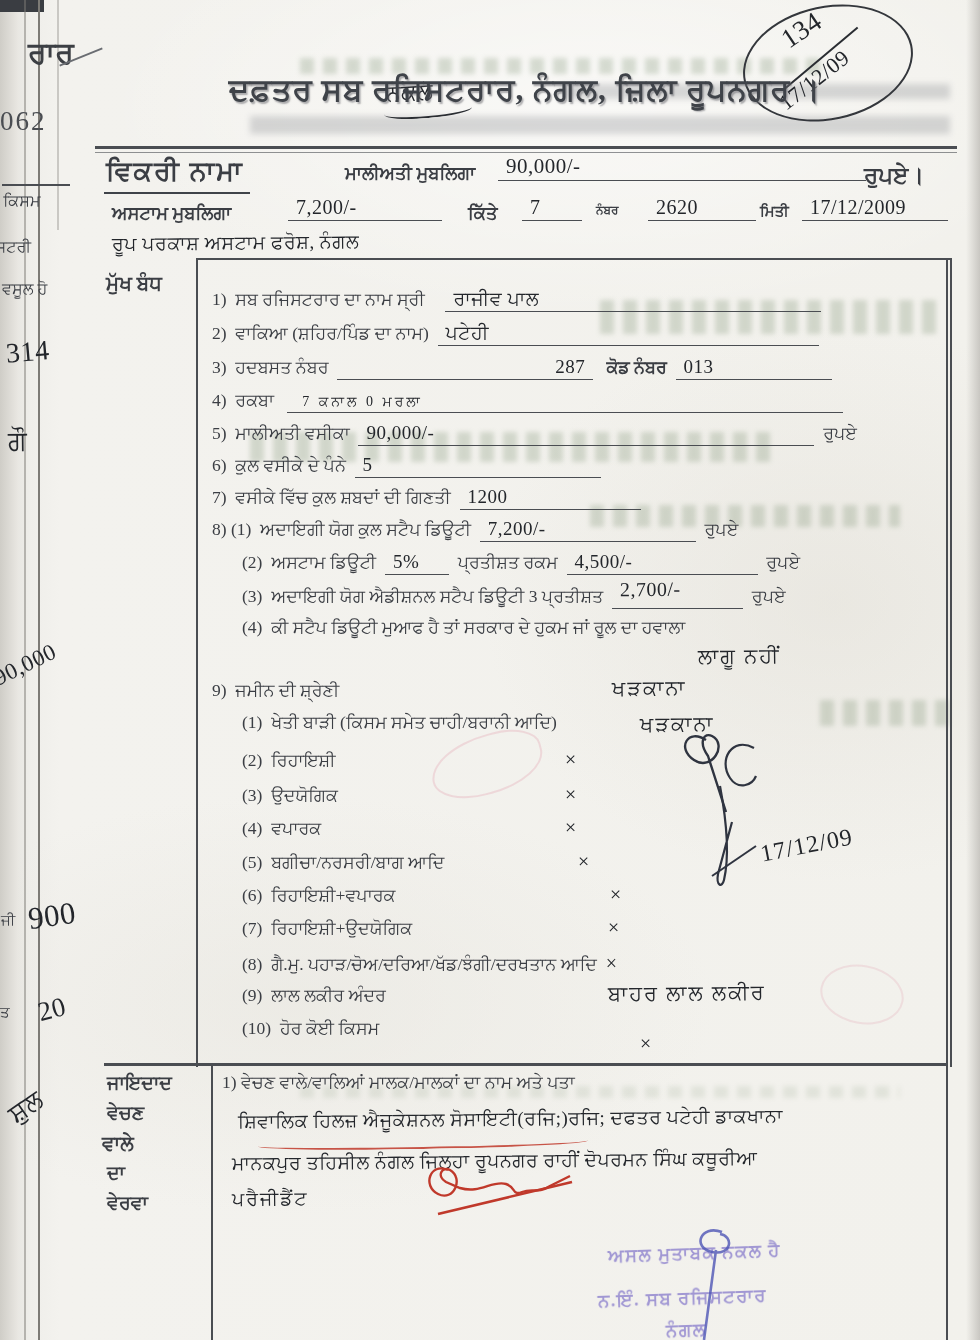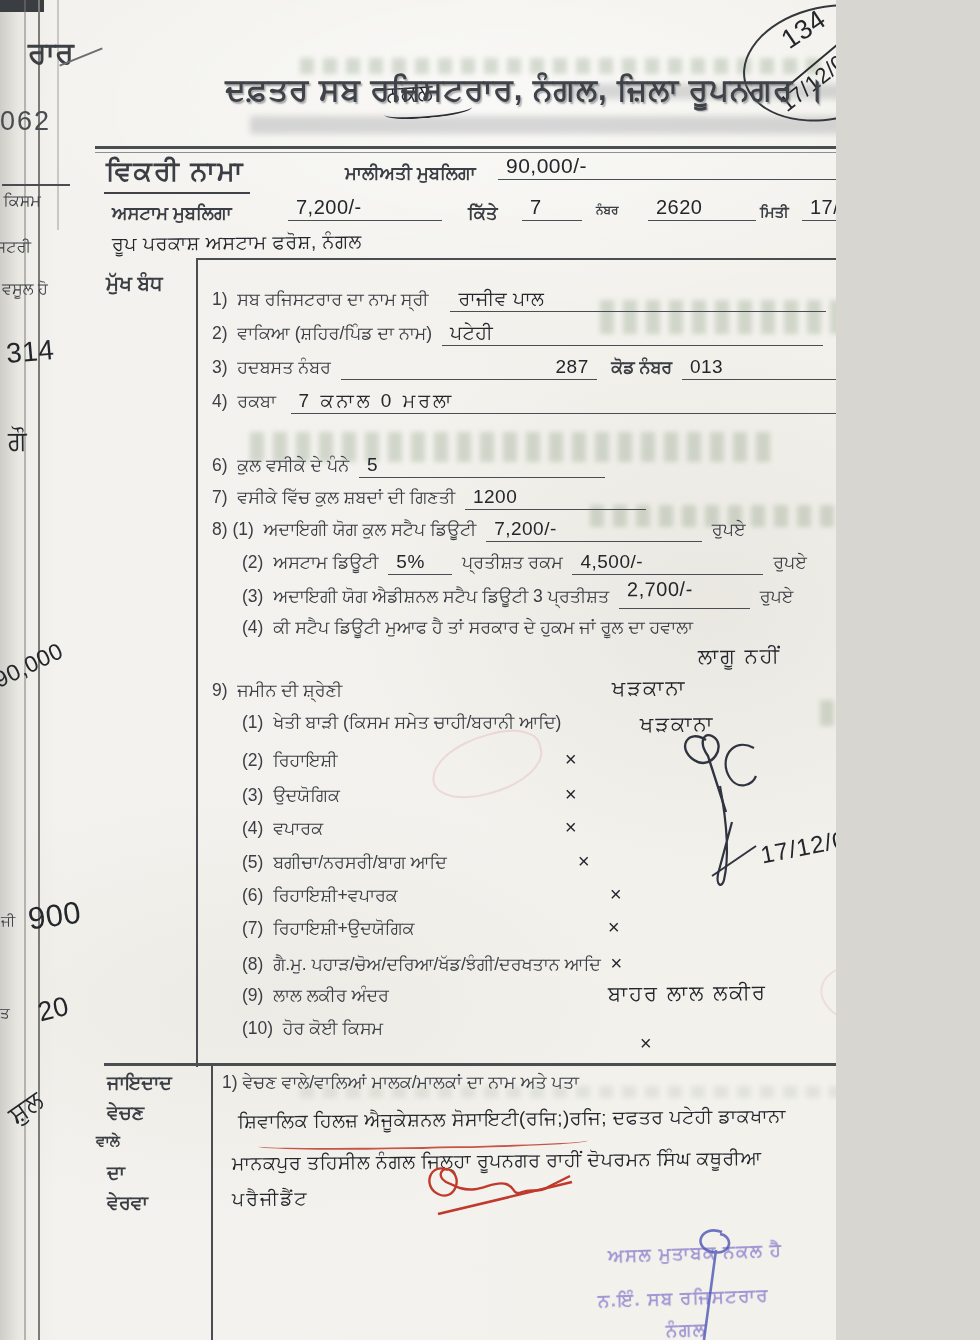--- a/index.html
+++ b/index.html
@@ -1,18 +1,18 @@
 <!DOCTYPE html>
 <html><head>
 <meta charset="utf-8">
 <style>
   html,body{margin:0;padding:0;background:#d8d6d1;}
   #page{
-    position:relative;width:836px;height:1340px;overflow:hidden;
-    font-family:Liberation Sans, sans-serif;
+    position:relative;width:980px;height:1340px;overflow:hidden;
+    font-family:Liberation Serif, serif;
     background:
       radial-gradient(ellipse 700px 300px at 60% 8%, rgba(255,255,255,.55), transparent 70%),
       radial-gradient(ellipse 500px 400px at 85% 45%, rgba(225,222,214,.5), transparent 70%),
       radial-gradient(ellipse 600px 300px at 30% 75%, rgba(230,228,221,.5), transparent 70%),
       linear-gradient(90deg,#dfddd7 0,#efeeea 30px,#f3f2ee 60px,#f2f1ec 100%);
     color:#33363b;
   }
   .abs{position:absolute;white-space:nowrap;}
   .pr{color:#3b3e44;}                 
   .hw{color:#23262b;letter-spacing:.5px;transform:rotate(-.6deg);} 
@@ -109,21 +109,27 @@
   <div class="abs" style="left:212px;top:356px;font-size:17.5px;">
     <span class="pr">3)</span>&nbsp;
     <span class="pr">ਹਦਬਸਤ ਨੰਬਰ</span>&nbsp;
     <span class="uv" style="min-width:240px;text-align:right;"><span class="hw" style="font-size:19px;">287</span></span>&nbsp;&nbsp;
     <span class="pr" style="font-weight:bold;">ਕੋਡ ਨੰਬਰ</span>&nbsp;
     <span class="uv" style="min-width:140px;"><span class="hw" style="font-size:19px;">013</span></span>
   </div>
   <div class="abs" style="left:212px;top:390px;font-size:17.5px;">
     <span class="pr">4)</span>&nbsp;
     <span class="pr">ਰਕਬਾ</span>&nbsp;&nbsp;
-    <span class="uv" style="min-width:540px;"><span class="hw" style="font-size:19px;letter-spacing:3px;">7 ਕਨਾਲ 0 ਮਰਲਾ</span></span>
+    <span class="uv" style="min-width:540px;"><span class="hw" style="font-size:14px;letter-spacing:3px;margin-left:7px;">7 ਕਨਾਲ 0 ਮਰਲਾ</span></span>
+  </div>
+  <div class="abs" style="left:212px;top:422px;font-size:17.5px;">
+    <span class="pr">5)</span>&nbsp;
+    <span class="pr">ਮਾਲੀਅਤੀ ਵਸੀਕਾ</span>&nbsp;
+    <span class="uv" style="min-width:440px;"><span class="hw" style="font-size:19px;">90,000/-</span></span>&nbsp;
+    <span class="pr">ਰੁਪਏ</span>
   </div>
   <div class="abs" style="left:212px;top:454px;font-size:17.5px;">
     <span class="pr">6)</span>&nbsp;
     <span class="pr">ਕੁਲ ਵਸੀਕੇ ਦੇ ਪੰਨੇ</span>&nbsp;
     <span class="uv" style="min-width:230px;"><span class="hw" style="font-size:19px;">5</span></span>
   </div>
   <div class="abs" style="left:212px;top:486px;font-size:17.5px;">
     <span class="pr">7)</span>&nbsp;
     <span class="pr">ਵਸੀਕੇ ਵਿੱਚ ਕੁਲ ਸ਼ਬਦਾਂ ਦੀ ਗਿਣਤੀ</span>&nbsp;
     <span class="uv" style="min-width:165px;"><span class="hw" style="font-size:19px;">1200</span></span>
@@ -231,21 +237,21 @@
 
   <div class="abs" style="left:430px;top:735px;width:110px;height:55px;border:2px solid rgba(225,140,160,.25);border-radius:60% 40% 55% 45%;transform:rotate(-15deg);"></div>
   <div class="abs" style="left:820px;top:965px;width:80px;height:55px;border:2px solid rgba(225,150,170,.22);border-radius:50%;transform:rotate(10deg);"></div>
 
   <div class="hline" style="left:104px;top:1063px;width:844px;height:2.5px;"></div>
   <div class="vline" style="left:211px;top:1063px;height:277px;background:#4a4d52;width:2px;"></div>
   <div class="vline" style="left:946px;top:258px;height:1082px;background:#4a4d52;width:2px;"></div>
 
   <div class="abs pr" style="left:107px;top:1072px;font-size:19px;font-weight:bold;">ਜਾਇਦਾਦ</div>
   <div class="abs pr" style="left:107px;top:1102px;font-size:19px;font-weight:bold;">ਵੇਚਣ</div>
-  <div class="abs pr" style="left:96px;top:1132px;font-size:15px;font-weight:bold;">ਵਾਲੇ</div>
+  <div class="abs pr" style="left:102px;top:1132px;font-size:20px;font-weight:bold;">ਵਾਲੇ</div>
   <div class="abs pr" style="left:107px;top:1162px;font-size:19px;font-weight:bold;">ਦਾ</div>
   <div class="abs pr" style="left:107px;top:1192px;font-size:19px;font-weight:bold;">ਵੇਰਵਾ</div>
 
   <div class="abs pr" style="left:222px;top:1072px;font-size:17.5px;">1) ਵੇਚਣ ਵਾਲੇ/ਵਾਲਿਆਂ ਮਾਲਕ/ਮਾਲਕਾਂ ਦਾ ਨਾਮ ਅਤੇ ਪਤਾ</div>
   <div class="abs hw" style="left:238px;top:1108px;font-size:19px;">ਸ਼ਿਵਾਲਿਕ ਹਿਲਜ਼ ਐਜੂਕੇਸ਼ਨਲ ਸੋਸਾਇਟੀ(ਰਜਿ;)ਰਜਿ; ਦਫਤਰ ਪਟੇਹੀ ਡਾਕਖਾਨਾ</div>
   <div class="abs" style="left:258px;top:1138px;width:330px;height:9px;border-bottom:2.2px solid #c0392b;border-radius:50%;transform:rotate(-1deg);opacity:.85;"></div>
   <div class="abs hw" style="left:232px;top:1150px;font-size:19px;">ਮਾਨਕਪੁਰ ਤਹਿਸੀਲ ਨੰਗਲ ਜਿਲ੍ਹਾ ਰੂਪਨਗਰ ਰਾਹੀਂ ਦੋਪਰਮਨ ਸਿੰਘ ਕਥੂਰੀਆ</div>
   <div class="abs hw" style="left:232px;top:1188px;font-size:19px;letter-spacing:2px;">ਪਰੈਜੀਡੈਂਟ</div>
 
   <svg style="left:420px;top:1152px;" width="180" height="70" viewBox="0 0 180 70">

